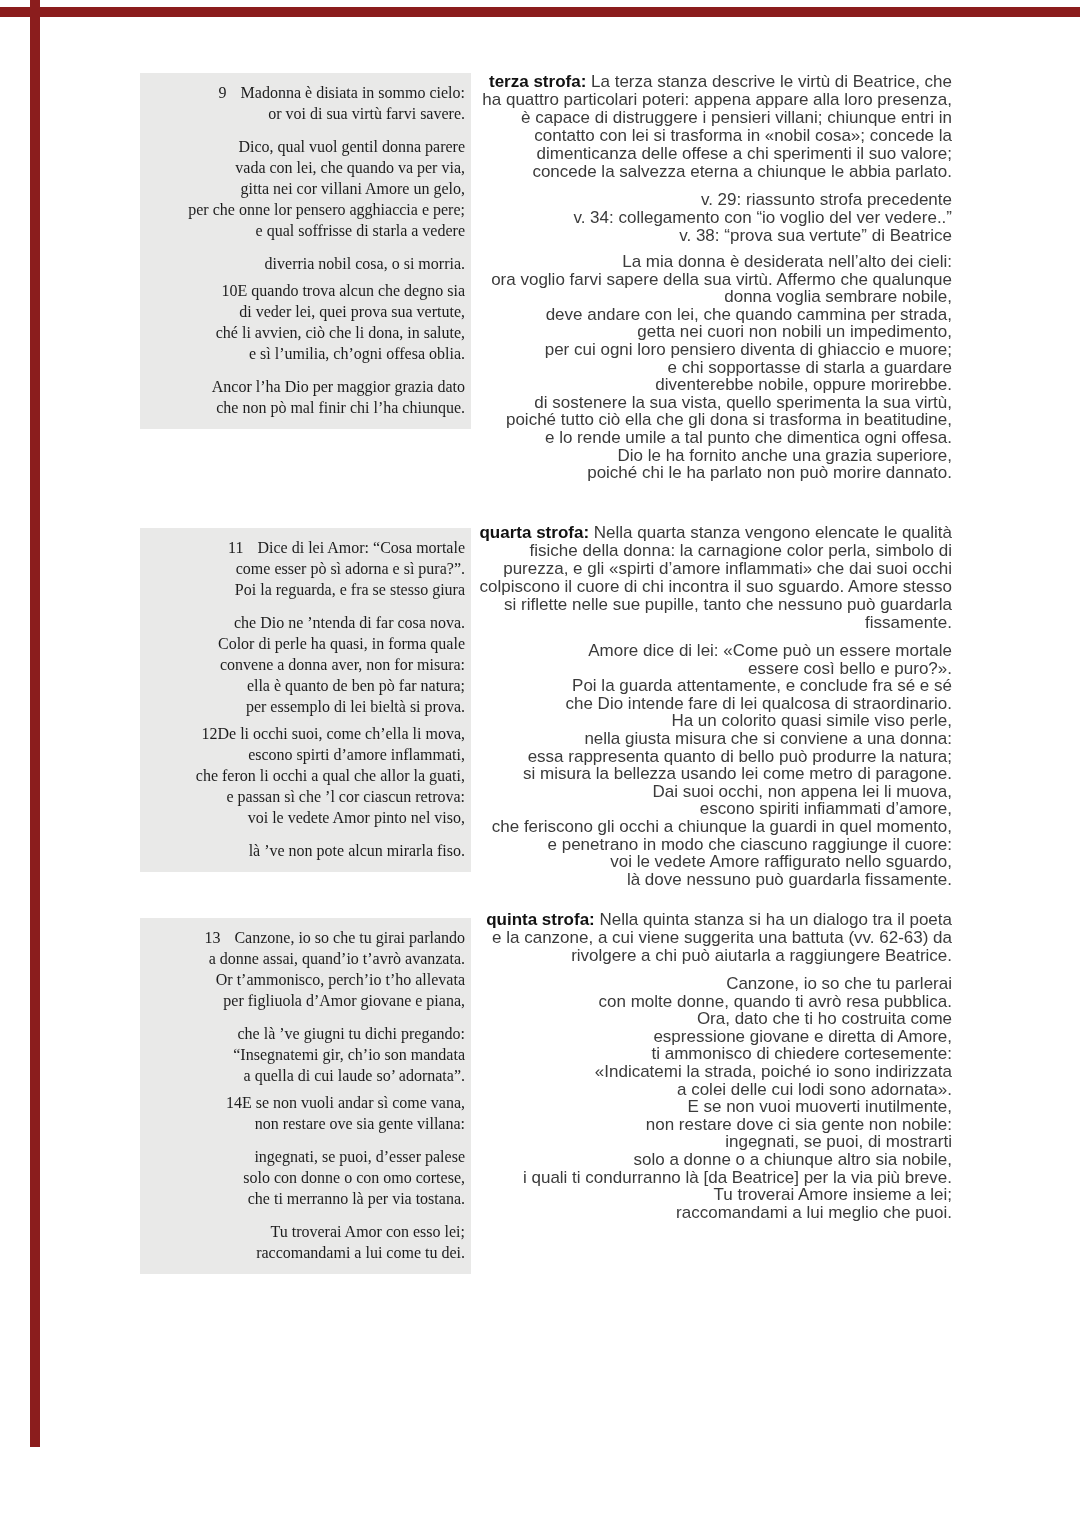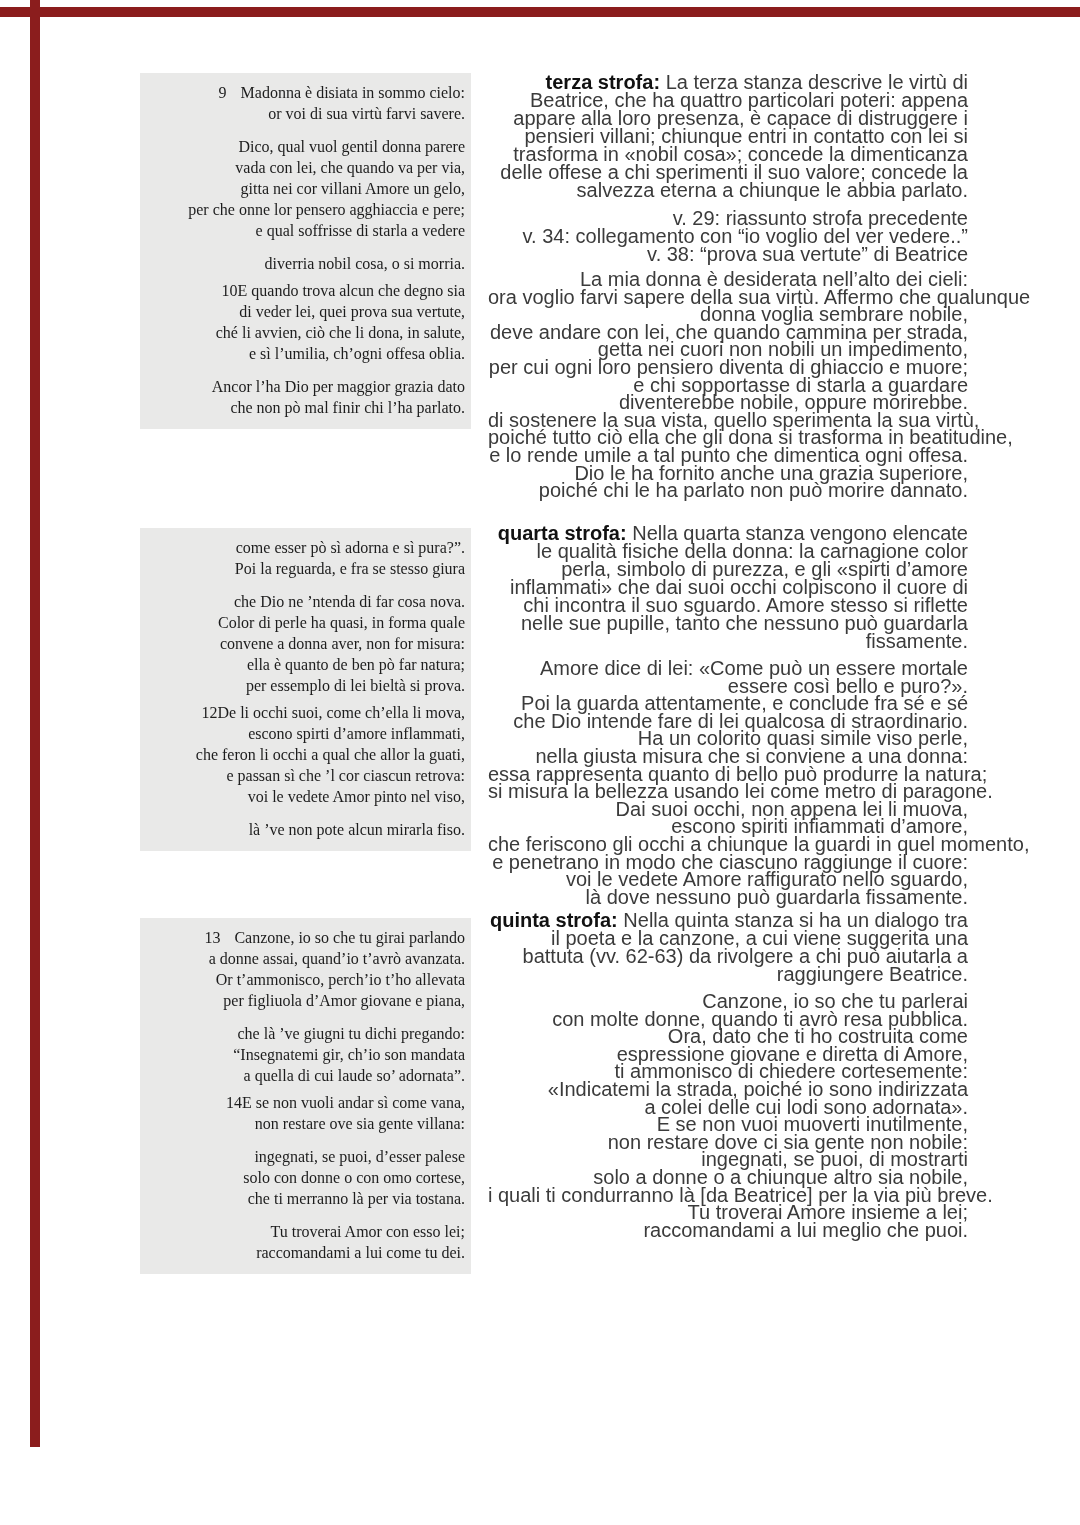--- a/index.html
+++ b/index.html
@@ -13,22 +13,22 @@
               padding:9px 6px 11px 8px;font-family:"Liberation Serif", serif;
               font-size:16px;line-height:21px;color:#1d1d1d;}
   .pb1{top:73px;} .pb2{top:528px;} .pb3{top:918px;}
   .stanza + .stanza{margin-top:6px;}
   .vgroup + .vgroup{margin-top:12px;}
   .pline{white-space:nowrap;}
   .pline.cont{padding-left:22px;}
   .vnum{display:inline-block;width:22px;}
   .opening .ptext{padding-left:14px;}
   
-  .commentary{position:absolute;left:488px;width:480px;color:#3b3b3b;
-              font-size:20px;line-height:18px;}
+  .commentary{position:absolute;left:472px;width:480px;color:#3b3b3b;
+              font-size:17px;line-height:18px;}
   .c1{top:73px;} .c2{top:524px;} .c3{top:911px;}
   .intro{margin:0 0 10px 0;}
   .intro b{color:#111111;}
   .notes{margin:0 0 8px 0;}
   .note-line{line-height:18px;white-space:nowrap;}
   .para-line{line-height:17.6px;white-space:nowrap;}
 </style>
 </head>
 <body>
 
@@ -56,27 +56,28 @@
       </div>
       <div class="stanza">
         <div class="vgroup">
           <div class="pline first"><span class="vnum">10</span><span class="ptext">E quando trova alcun che degno sia</span></div>
           <div class="pline cont">di veder lei, quei prova sua vertute,</div>
           <div class="pline cont">ché li avvien, ciò che li dona, in salute,</div>
           <div class="pline cont">e sì l’umilia, ch’ogni offesa oblia.</div>
         </div>
         <div class="vgroup">
           <div class="pline cont">Ancor l’ha Dio per maggior grazia dato</div>
-          <div class="pline cont">che non pò mal finir chi l’ha parlato.</div>
+          <div class="pline cont">che non pò mal finir chi l’ha chiunque.</div>
         </div>
       </div>
     </section>
   <section class="poem-block pb2" style="background: rgb(233, 233, 232);">
       <div class="stanza">
         <div class="vgroup">
+          <div class="pline first opening"><span class="vnum">11</span><span class="ptext">Dice di lei Amor: “Cosa mortale</span></div>
           <div class="pline cont">come esser pò sì adorna e sì pura?”.</div>
           <div class="pline cont">Poi la reguarda, e fra se stesso giura</div>
         </div>
         <div class="vgroup">
           <div class="pline cont">che Dio ne ’ntenda di far cosa nova.</div>
           <div class="pline cont">Color di perle ha quasi, in forma quale</div>
           <div class="pline cont">convene a donna aver, non for misura:</div>
           <div class="pline cont">ella è quanto de ben pò far natura;</div>
           <div class="pline cont">per essemplo di lei bieltà si prova.</div>
         </div>

